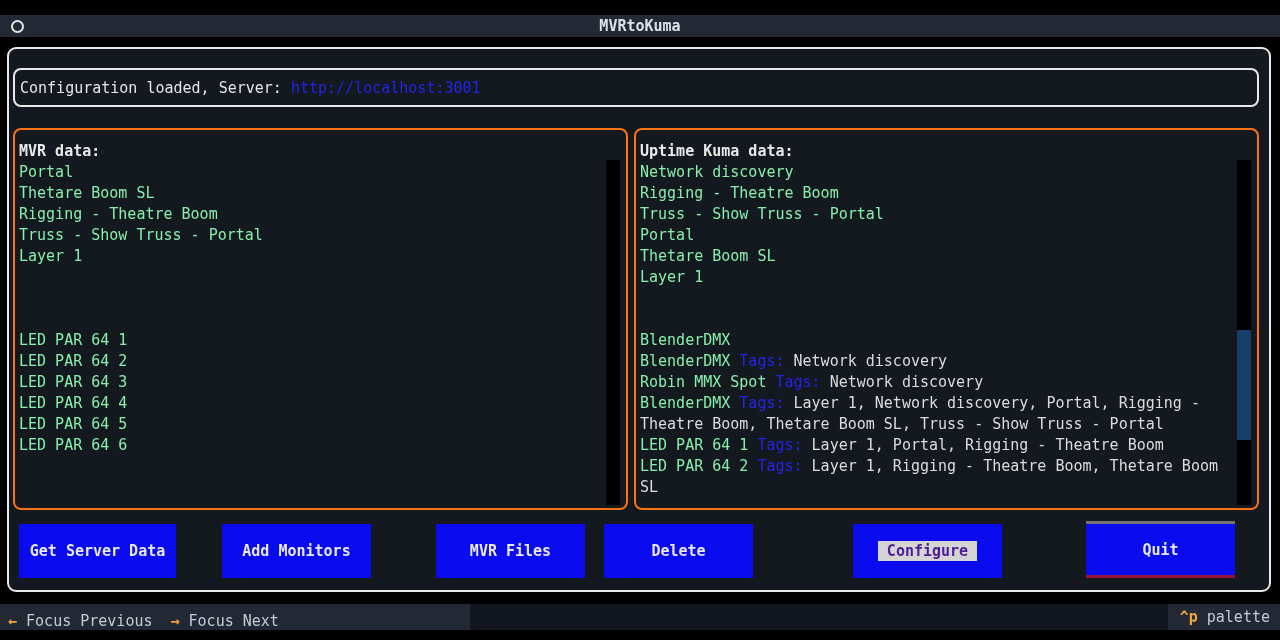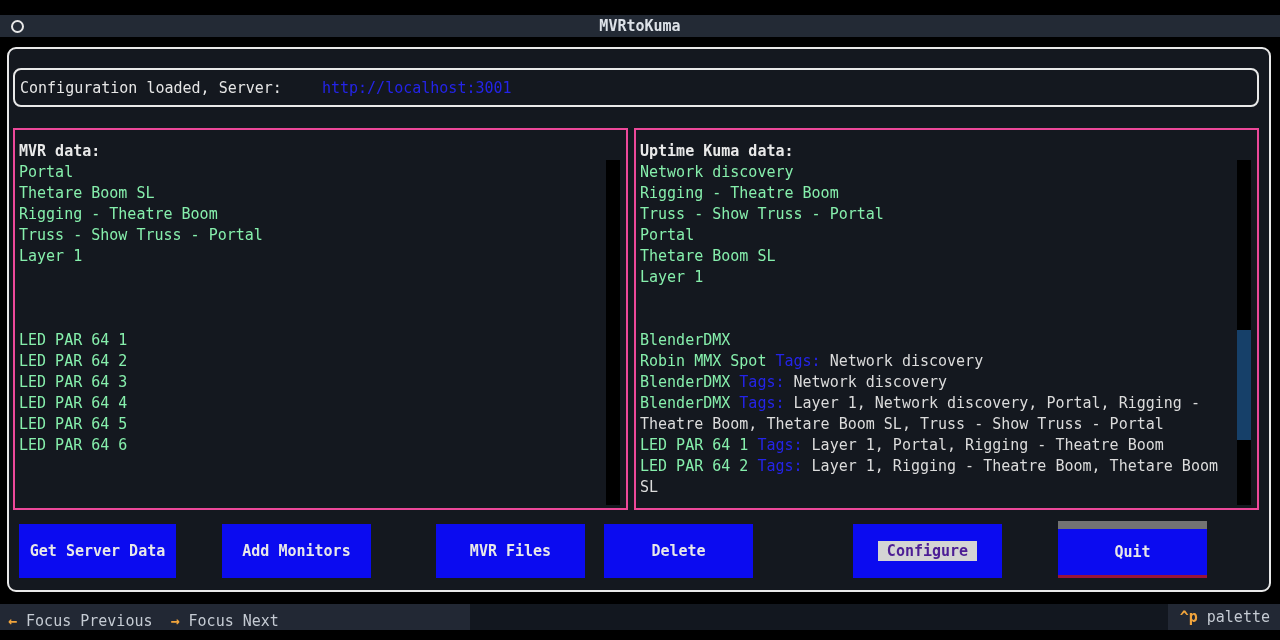--- a/index.html
+++ b/index.html
@@ -26,27 +26,26 @@
     position:absolute;left:7px;top:47px;width:1264px;height:545px;
     border:2px solid #e9e9e9;border-radius:9px;background:#14181f;
     box-sizing:border-box;
   }
   
   .status-box{
     position:absolute;left:13px;top:68px;width:1246px;height:39px;
     border:2px solid #e9e9e9;border-radius:8px;box-sizing:border-box;
     background:#14181f;display:flex;align-items:center;padding-left:5px;
     white-space:pre;
-    gap:31px;
   }
   .status-box .url{color:#2424e8;}
   
   .panel{
     position:absolute;top:128px;height:382px;
-    border:2px solid #ec4899;border-radius:0;box-sizing:border-box;
+    border:2px solid #f97316;border-radius:8px;box-sizing:border-box;
     background:#14181f;padding:11px 0 16px 4px;overflow:hidden;
   }
   .panel.left{left:13px;width:615px;}
   .panel.right{left:634px;width:625px;}
   .panel .line{height:21px;line-height:21px;white-space:pre;}
   .panel .ttl{font-weight:bold;color:#e9e9e9;}
   .g{color:#86efac;}
   .b{color:#2424e8;}
   .w{color:#dcdcdc;}
   
@@ -61,21 +60,21 @@
     display:flex;align-items:center;justify-content:center;
     color:#e8e8e8;font-weight:bold;cursor:pointer;
   }
   .btn.b1{left:19px;width:157px;}
   .btn.b2{left:222px;width:149px;}
   .btn.b3{left:436px;width:149px;}
   .btn.b4{left:604px;width:149px;}
   .btn.b5{left:853px;width:149px;}
   .btn.b6{left:1058px;width:149px;}
   .btn.focused .lbl{background:#d4d4d4;color:#4c1d95;padding:1px 9px;text-align:right;}
-  .btn.quit{border-top:8px solid #737373;border-bottom:3px solid #9a1438;}
+  .btn.quit{border-top:3px solid #737373;border-bottom:3px solid #9a1438;margin-left:28px;}
   
   .footer{
     position:absolute;left:0;top:604px;width:1280px;height:26px;background:#12171f;
   }
   .footer .keys{
     position:absolute;left:0;top:0;width:470px;height:26px;background:#222834;
     display:flex;align-items:flex-end;padding-left:8px;box-sizing:border-box;
     white-space:pre;
   }
   .footer .binding{margin-right:18px;cursor:pointer;}
@@ -123,22 +122,22 @@
   <div id="kuma-lines">
       <div class="line"><span class="g">Network discovery</span></div>
       <div class="line"><span class="g">Rigging - Theatre Boom</span></div>
       <div class="line"><span class="g">Truss - Show Truss - Portal</span></div>
       <div class="line"><span class="g">Portal</span></div>
       <div class="line"><span class="g">Thetare Boom SL</span></div>
       <div class="line"><span class="g">Layer 1</span></div>
       <div class="line"> </div>
       <div class="line"> </div>
       <div class="line"><span class="g">BlenderDMX</span></div>
+      <div class="line"><span class="g">BlenderDMX </span><span class="b">Tags: </span><span class="w">Network discovery</span></div>
       <div class="line"><span class="g">Robin MMX Spot </span><span class="b">Tags: </span><span class="w">Network discovery</span></div>
-      <div class="line"><span class="g">BlenderDMX </span><span class="b">Tags: </span><span class="w">Network discovery</span></div>
       <div class="line"><span class="g">BlenderDMX </span><span class="b">Tags: </span><span class="w">Layer 1, Network discovery, Portal, Rigging -</span></div>
       <div class="line"><span class="w">Theatre Boom, Thetare Boom SL, Truss - Show Truss - Portal</span></div>
       <div class="line"><span class="g">LED PAR 64 1 </span><span class="b">Tags: </span><span class="w">Layer 1, Portal, Rigging - Theatre Boom</span></div>
       <div class="line"><span class="g">LED PAR 64 2 </span><span class="b">Tags: </span><span class="w">Layer 1, Rigging - Theatre Boom, Thetare Boom</span></div>
       <div class="line"><span class="w">SL</span></div>
     </div>
 </div>
 
 <div class="sbar left"></div>
 <div class="sbar right">

